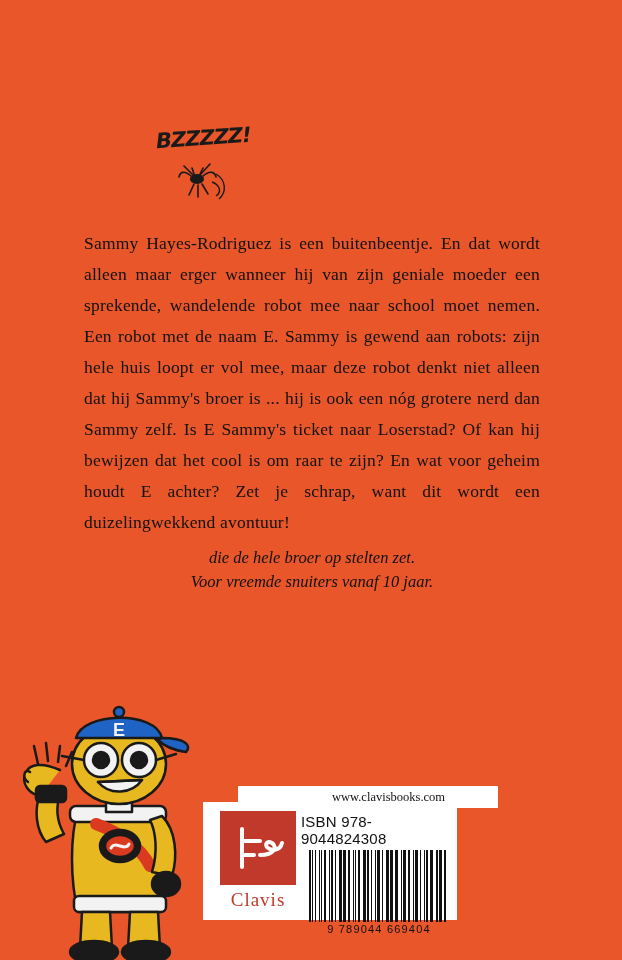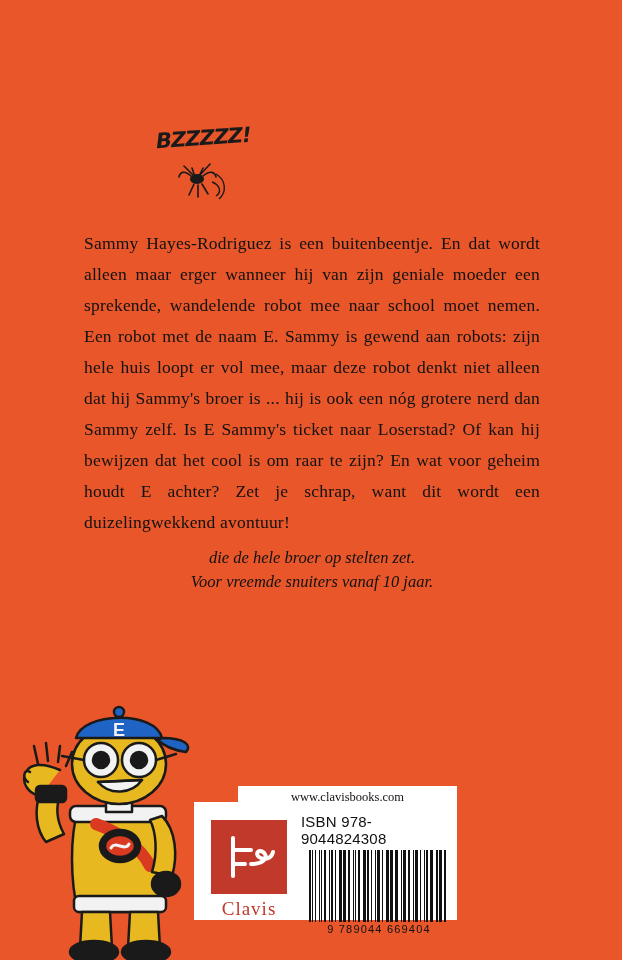--- a/index.html
+++ b/index.html
@@ -94,32 +94,33 @@
     left: 47px;
     top: 0px;
     width: 219px;
     height: 22px;
     background: #ffffff;
     color: #111;
     font-size: 12.5px;
     text-align: center;
     line-height: 22px;
     font-family: "Liberation Serif", serif;
+    padding-left: 41px;
   }
   .logo-box {
     position: absolute;
-    left: 3px;
+    left: 12px;
     top: 16px;
     width: 110px;
     height: 118px;
     background: #ffffff;
     display: flex;
     flex-direction: column;
     align-items: center;
-    justify-content: flex-end;
+    justify-content: flex-start;
   }
   .logo-mark {
     width: 76px;
     height: 74px;
     background: #c0392b;
     margin-top: 9px;
     position: relative;
   }
   .logo-name {
     font-family: "Liberation Serif", serif;

